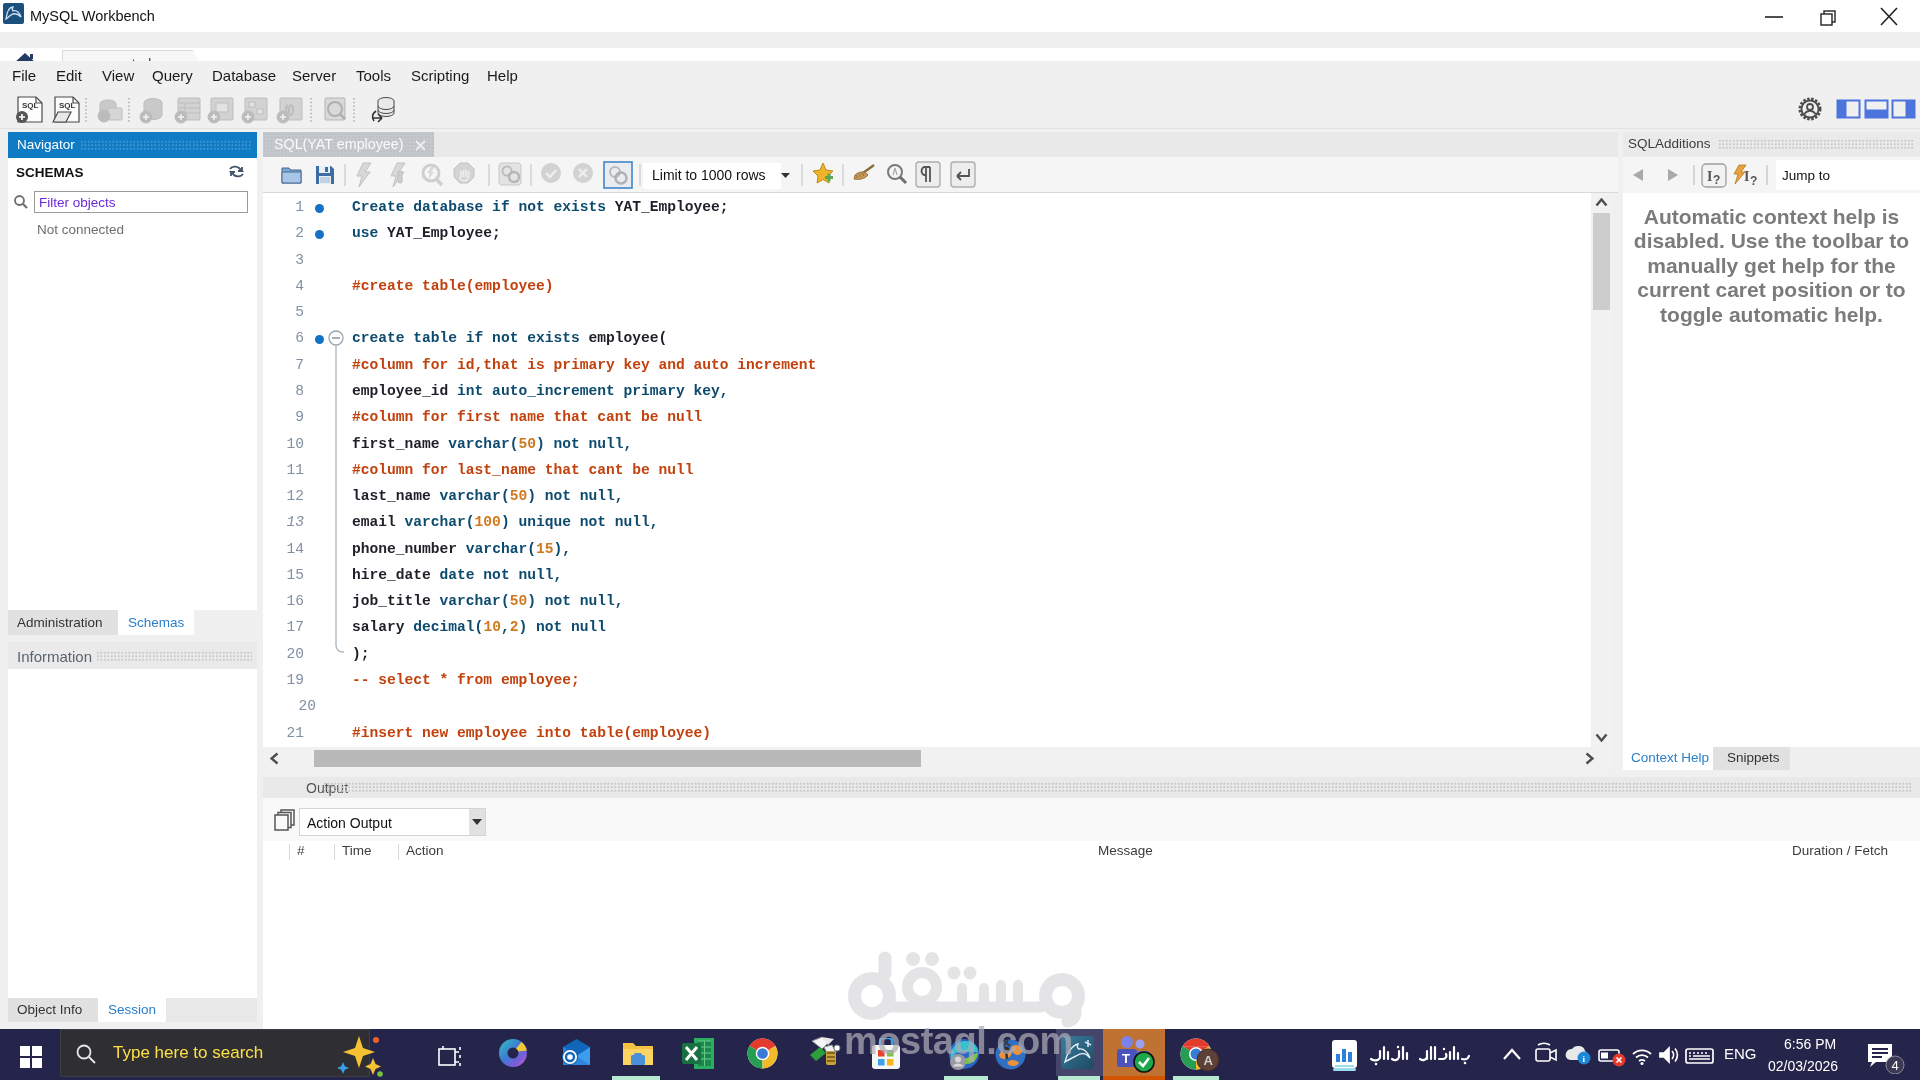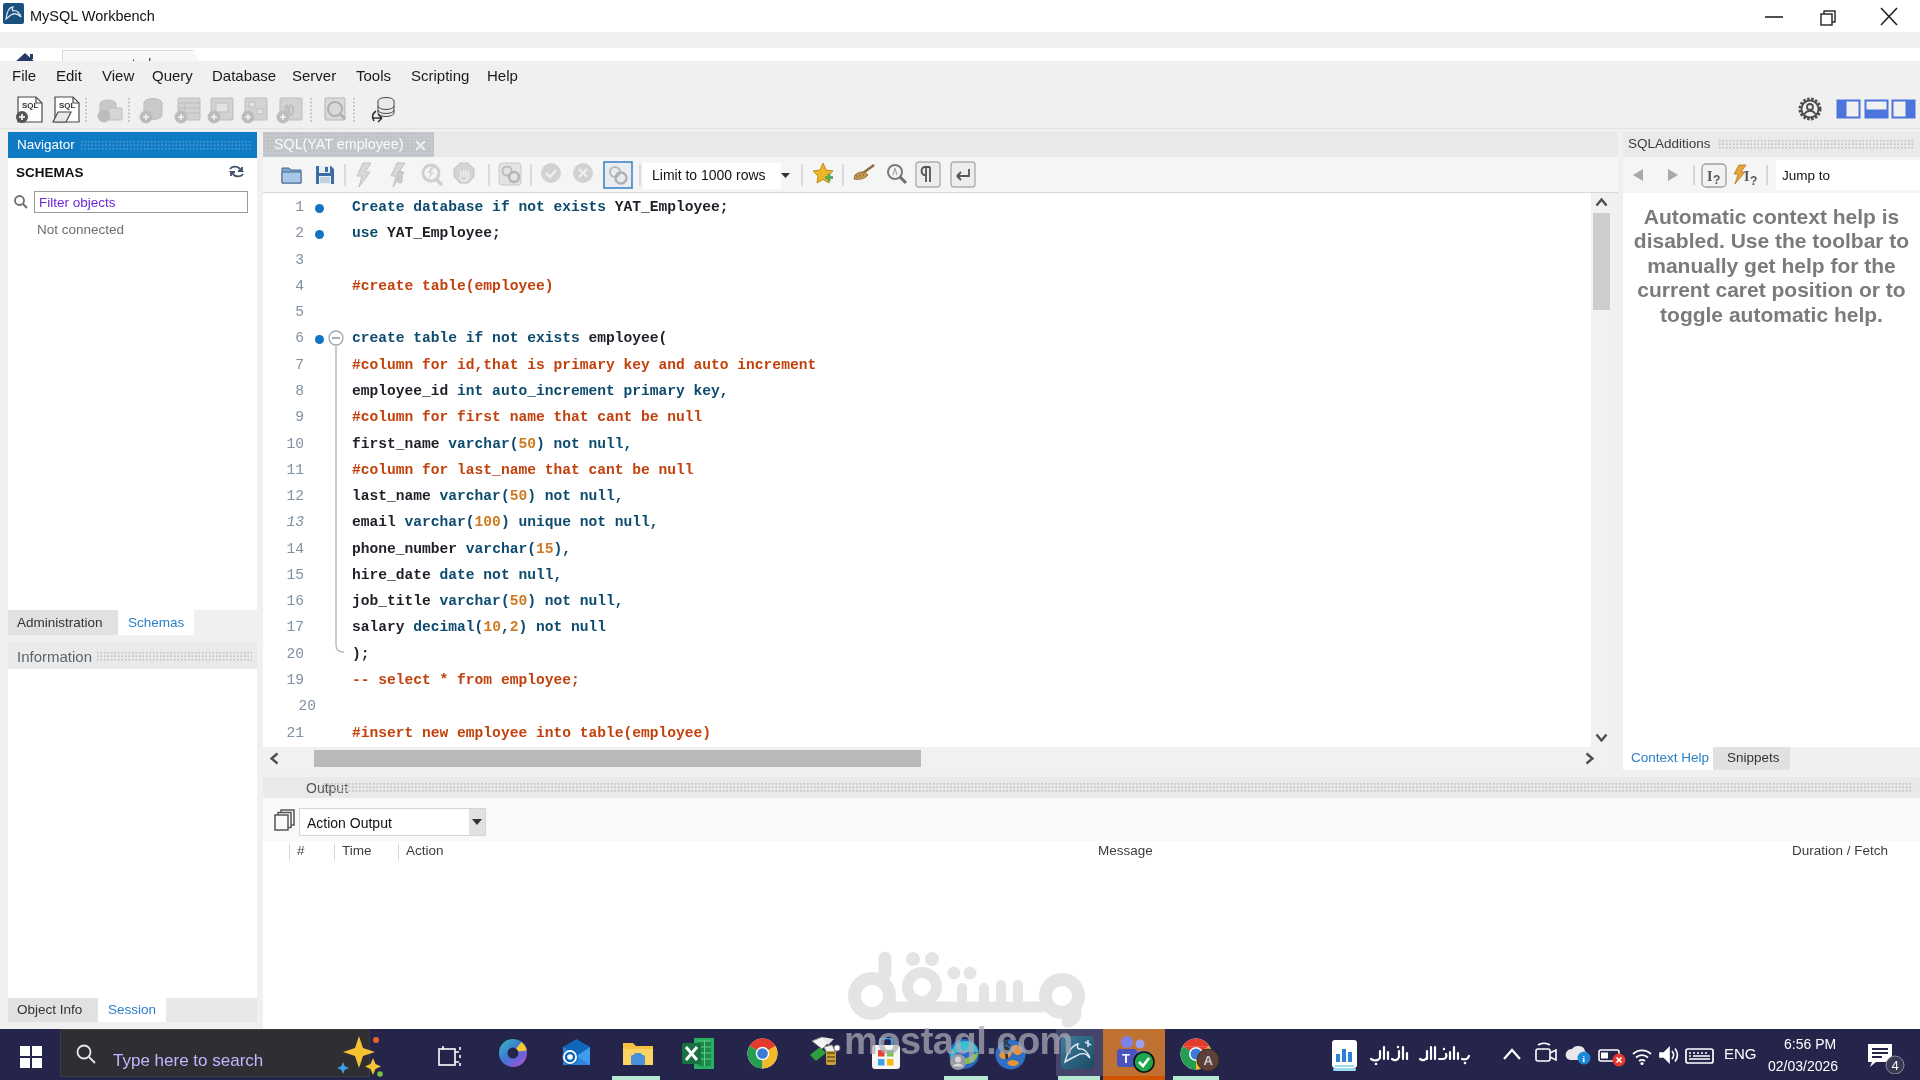--- a/index.html
+++ b/index.html
@@ -517,21 +517,21 @@
         <rect x="12" y="0" width="10" height="10" fill="#fff"></rect>
       <rect x="0" y="12" width="10" height="10" fill="#fff"></rect>
         <rect x="12" y="12" width="10" height="10" fill="#fff"></rect>
     </svg>
 
     <div class="abs" style="left:60px;top:0px;width:310px;height:48px;background:#2e2e33;border:1px solid #3c3c42;">
       <svg class="abs" style="left:15px;top:14px;" width="20" height="20" viewBox="0 0 20 20">
           <circle cx="8" cy="8" r="6.5" fill="none" stroke="#e8e8e8" stroke-width="1.8"></circle>
           <path d="M13 13 L19 19" stroke="#e8e8e8" stroke-width="1.8"></path>
         </svg>
-      <span class="abs" style="left:52px;top:13px;font-size:17px;color:#c4b5fd;margin-top:8px;">Type here to search</span>
+      <span class="abs" style="left:52px;top:13px;font-size:17px;color:#fde047;">Type here to search</span>
 
       <svg class="abs" style="left:274px;top:2px;" width="48" height="46" viewBox="0 0 48 46">
         <path d="M24 4 L28 16 L40 20 L28 24 L24 36 L20 24 L8 20 L20 16 Z" fill="#f5c332"></path>
         <path d="M38 26 L40.5 32 L46 34.5 L40.5 37 L38 43 L35.5 37 L30 34.5 L35.5 32 Z" fill="#f5c332"></path>
         <path d="M8 30 L9.8 34.2 L14 36 L9.8 37.8 L8 42 L6.2 37.8 L2 36 L6.2 34.2 Z" fill="#3aa0e8"></path>
         <circle cx="41" cy="8" r="3" fill="#e8622c"></circle>
         <circle cx="45" cy="42" r="2.8" fill="#7ac142"></circle>
       </svg>
     </div>
 

